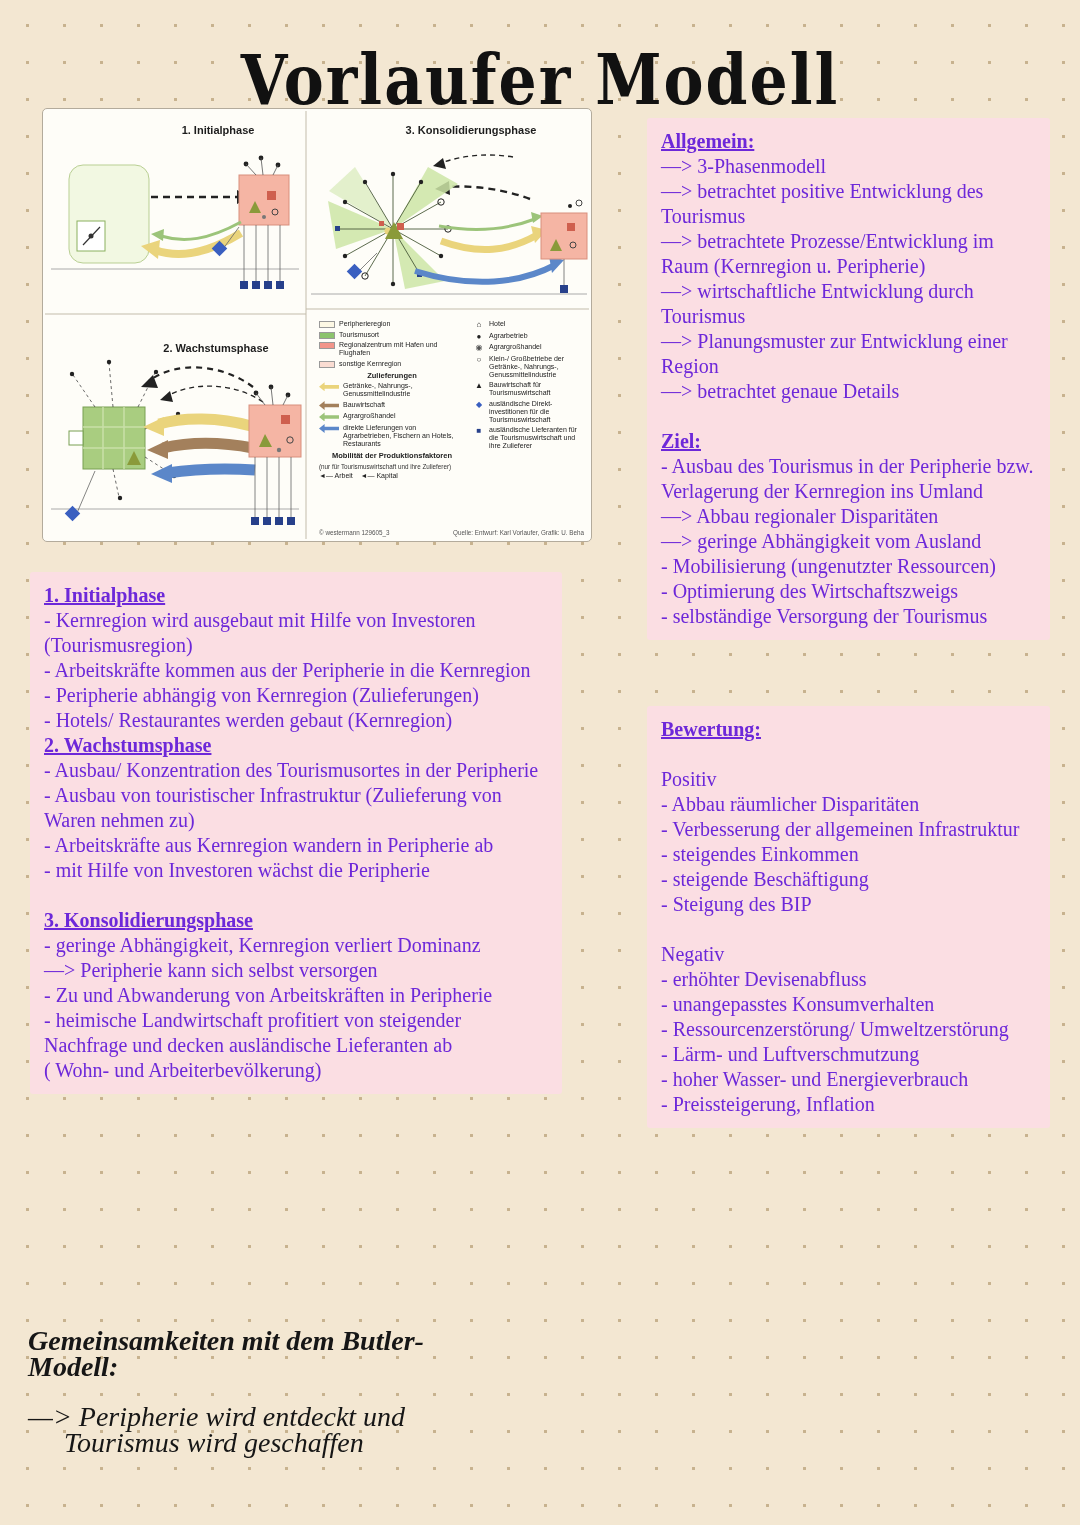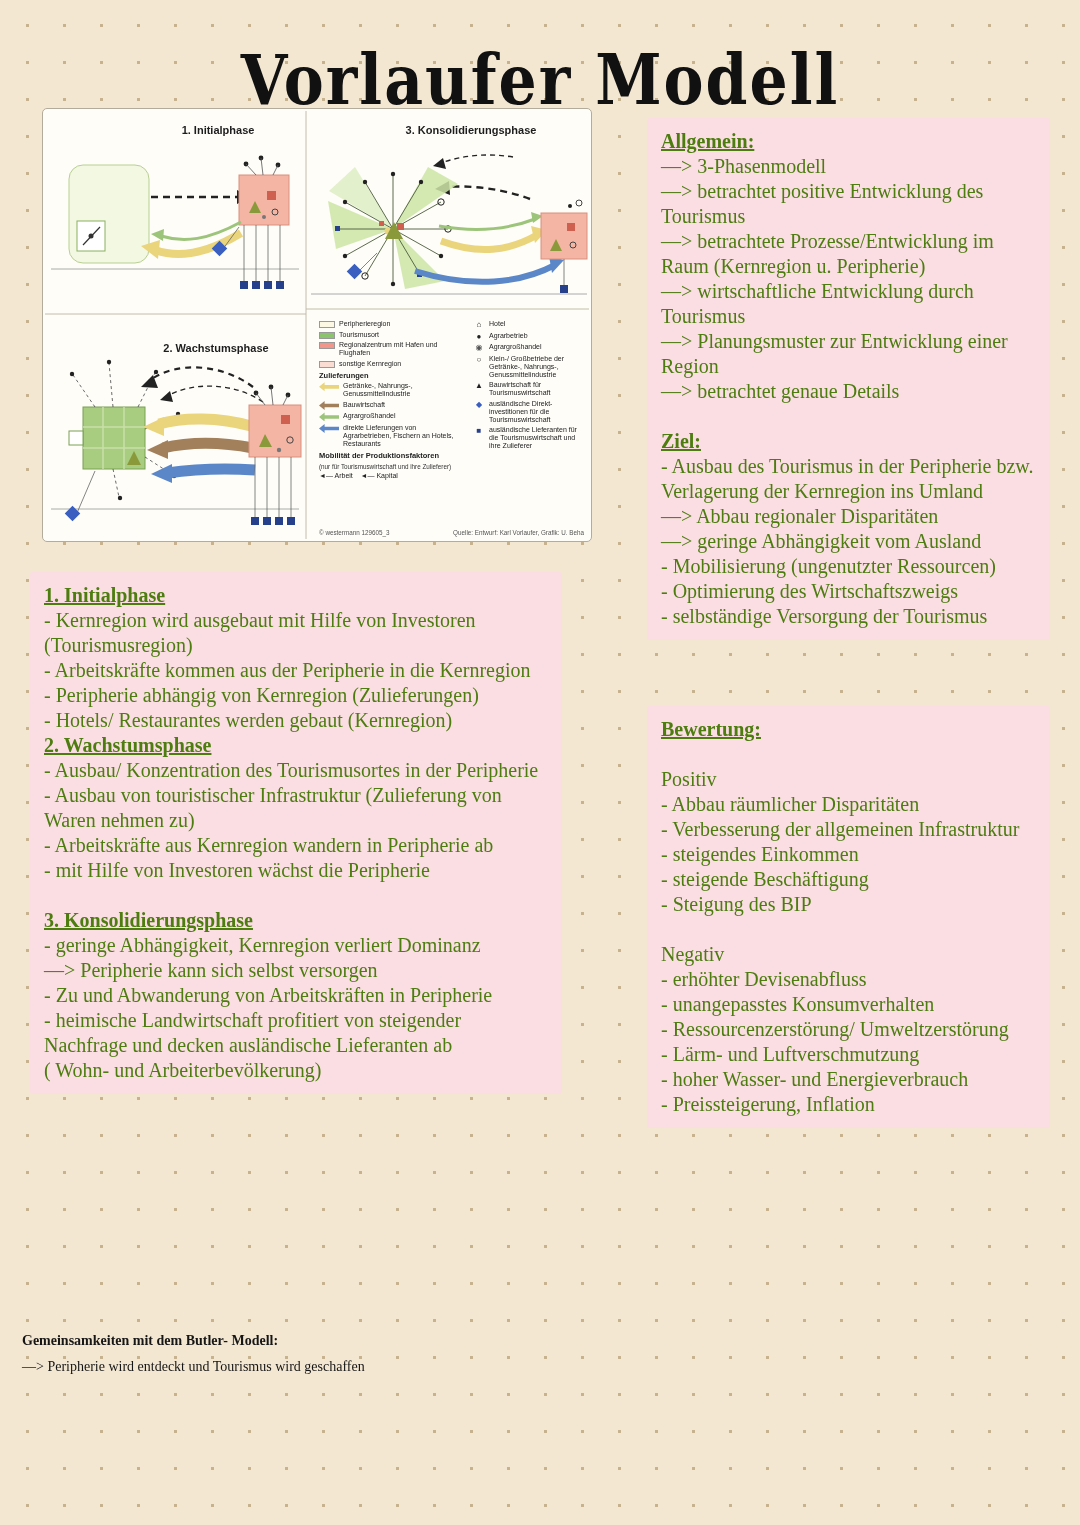--- a/index.html
+++ b/index.html
@@ -26,41 +26,41 @@
     position:absolute;left:266px;top:203px;width:280px;height:227px;
     box-sizing:border-box;padding:8px 4px 14px 10px;
     font-family:"Liberation Sans",sans-serif;font-size:7px;line-height:1.15;color:#222;
   }
   .legend-cols{display:flex;gap:8px;}
   .legend-col-left{width:146px;}
   .legend-col-right{width:112px;}
   .legend-item{display:flex;gap:4px;margin-bottom:2.5px;align-items:flex-start;}
   .swatch{flex:0 0 16px;height:7px;border:1px solid #999;margin-top:1px;box-sizing:border-box;}
   .arrow-swatch{flex:0 0 20px;height:9px;clip-path:polygon(0 50%,28% 0,28% 30%,100% 30%,100% 70%,28% 70%,28% 100%);}
-  .legend-subtitle{font-weight:bold;font-size:7.5px;margin:4px 0 2px;}
+  .legend-subtitle{font-weight:bold;font-size:7.5px;margin:4px 0 2px;text-align:center;}
   .legend-note{font-size:6.3px;color:#333;margin-bottom:2px;}
   .mobility-row{white-space:pre;font-size:7px;}
   .glyph{flex:0 0 12px;text-align:center;font-size:8px;line-height:9px;}
   .legend-copy{position:absolute;left:10px;bottom:3px;font-size:6.3px;color:#555;}
   .legend-source{position:absolute;right:5px;bottom:3px;font-size:6.3px;color:#555;}
   
   .pinkbox{
     position:absolute;background:#fbdee3;border-radius:3px;
-    padding:11px 14px;font-size:20px;line-height:25px;color:#4d7c0f;
+    padding:11px 14px;font-size:20px;line-height:25px;color:#6d28d9;
   }
   .box-phases{left:30px;top:572px;width:532px;box-sizing:border-box;}
   .box-allgemein{left:647px;top:118px;width:403px;box-sizing:border-box;}
   .box-bewertung{left:647px;top:706px;width:403px;box-sizing:border-box;}
   .line.heading{font-weight:bold;text-decoration:underline;}
   .line.bold{font-weight:normal;}
   .line.spacer{height:25px;}
   
-  .footer{position:absolute;left:22px;top:1328px;width:470px;font-size:14px;line-height:26px;}
+  .footer{position:absolute;left:28px;top:1328px;width:470px;font-size:28px;line-height:26px;font-style:italic;}
   .footer-heading{font-weight:bold;}
-  .footer .fl{padding-left:36px;text-indent:-36px;}
+  .footer .fl{padding-left:36px;text-indent:-36px;margin-top:24px;}
 </style>
 </head>
 <body>
 
 <h1 class="page-title">Vorlaufer Modell</h1>
 
 <div class="diagram">
   <svg viewBox="0 0 548 432">
 
     <g stroke="#c3bcab" stroke-width="1">

